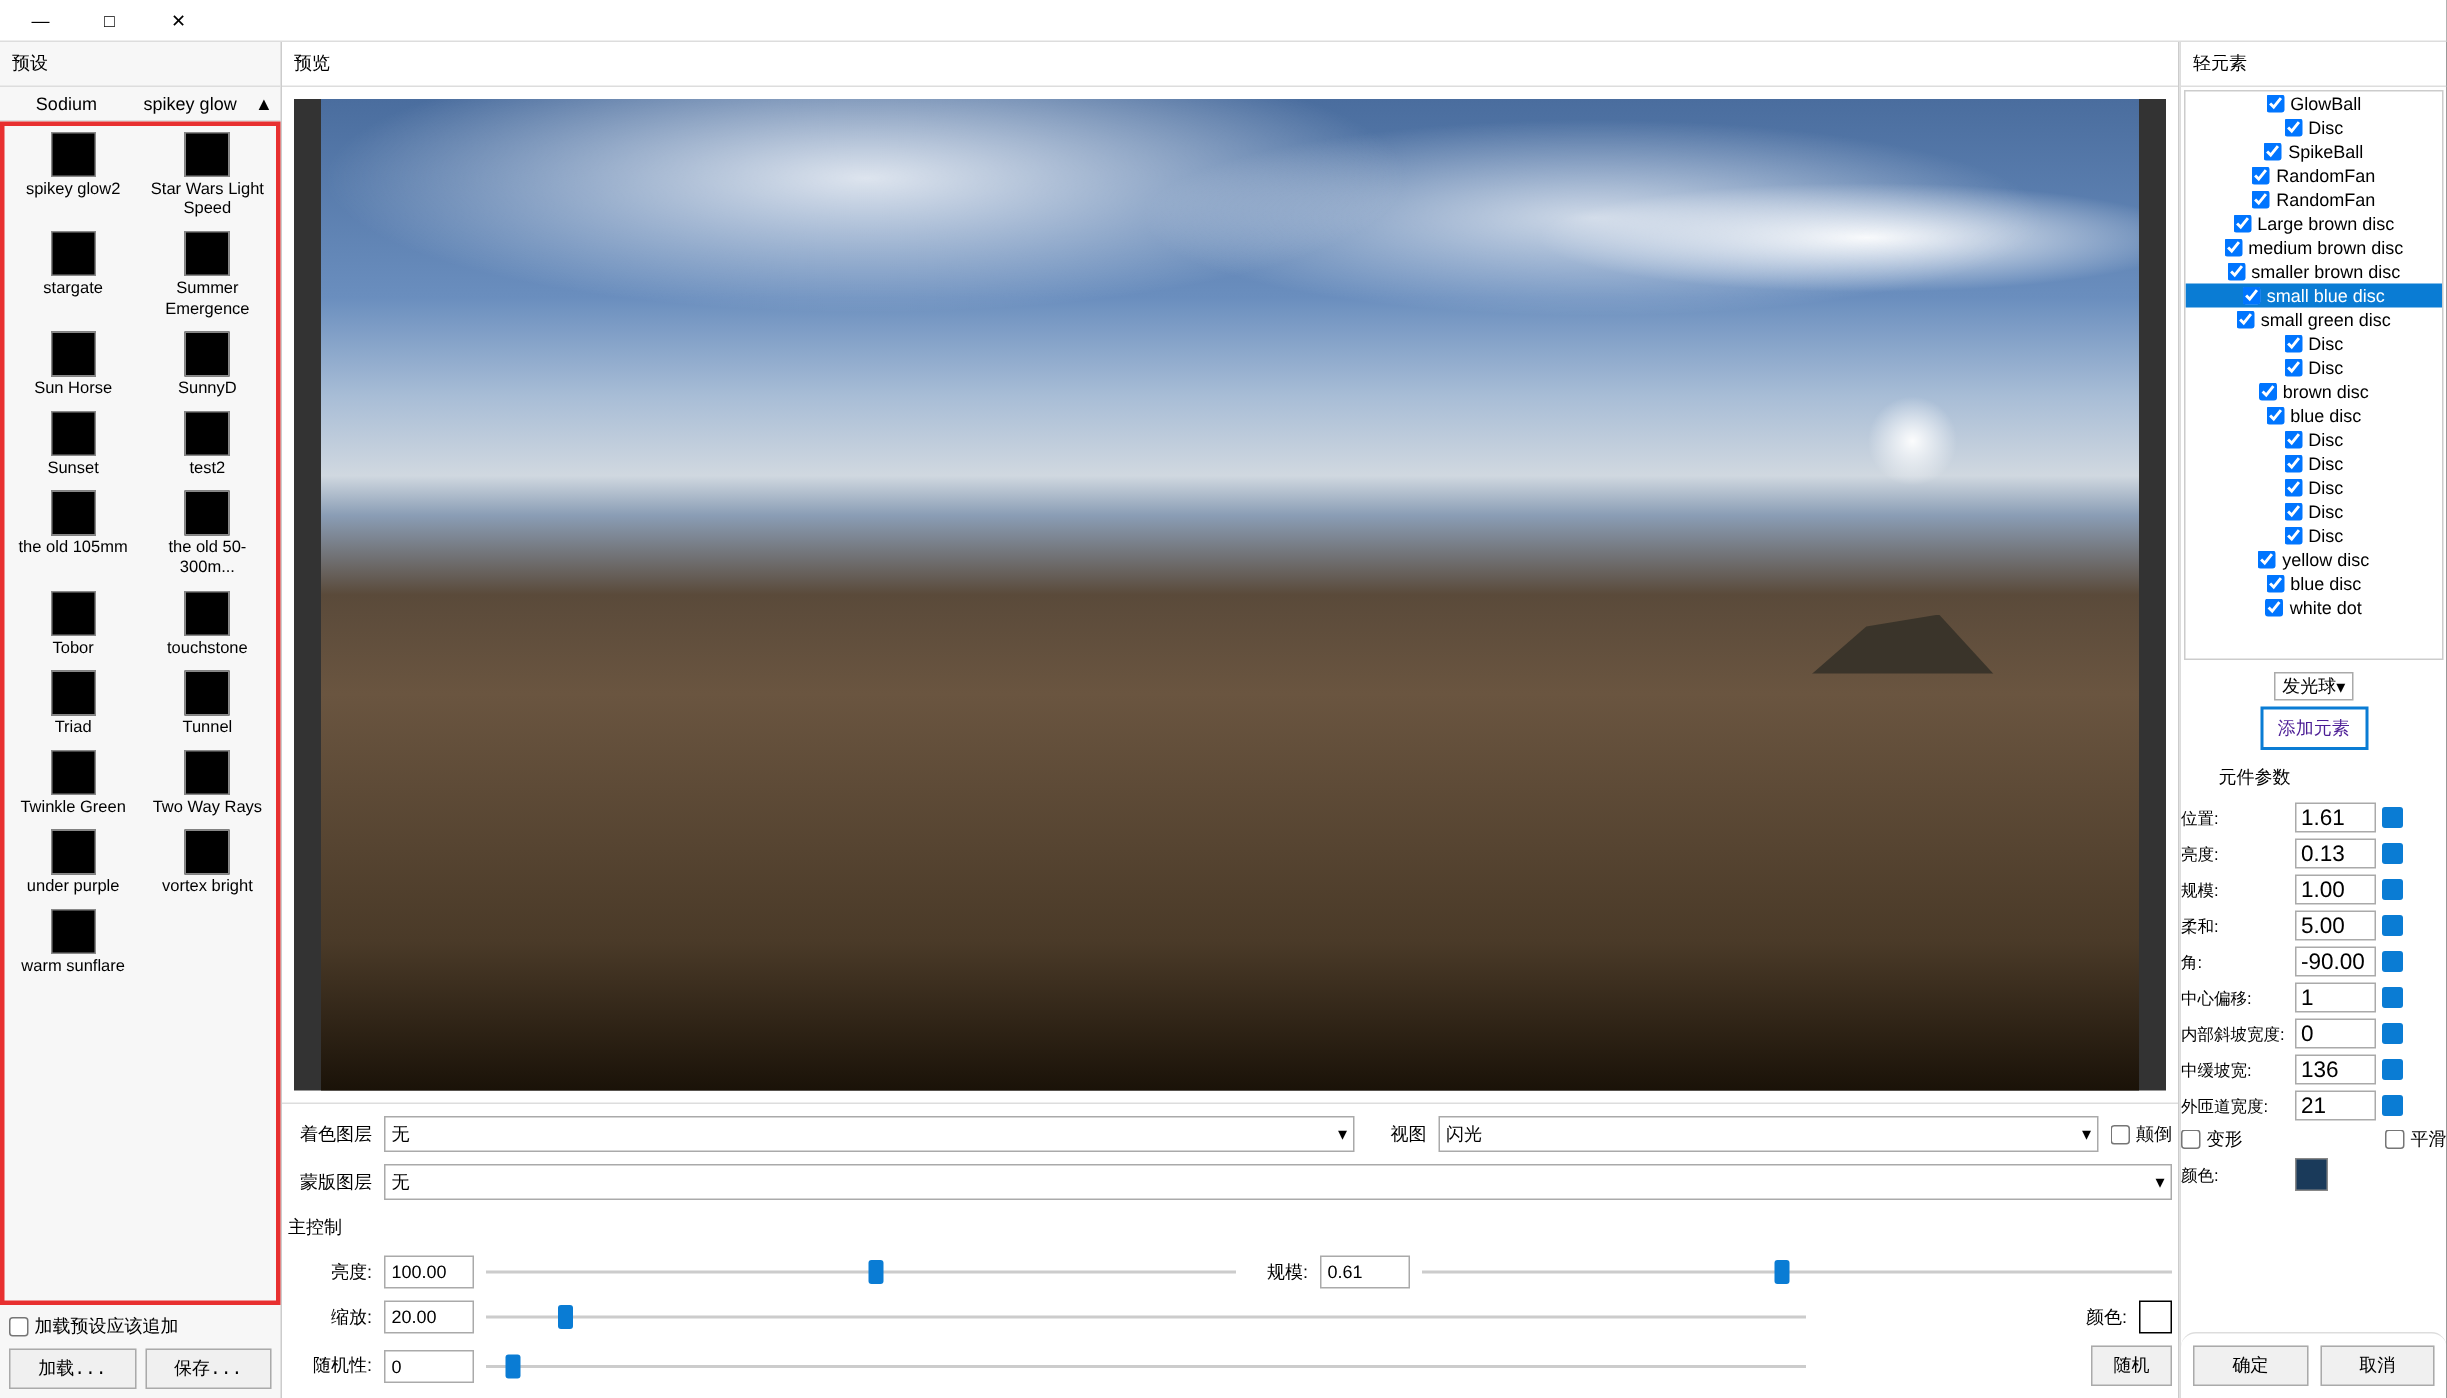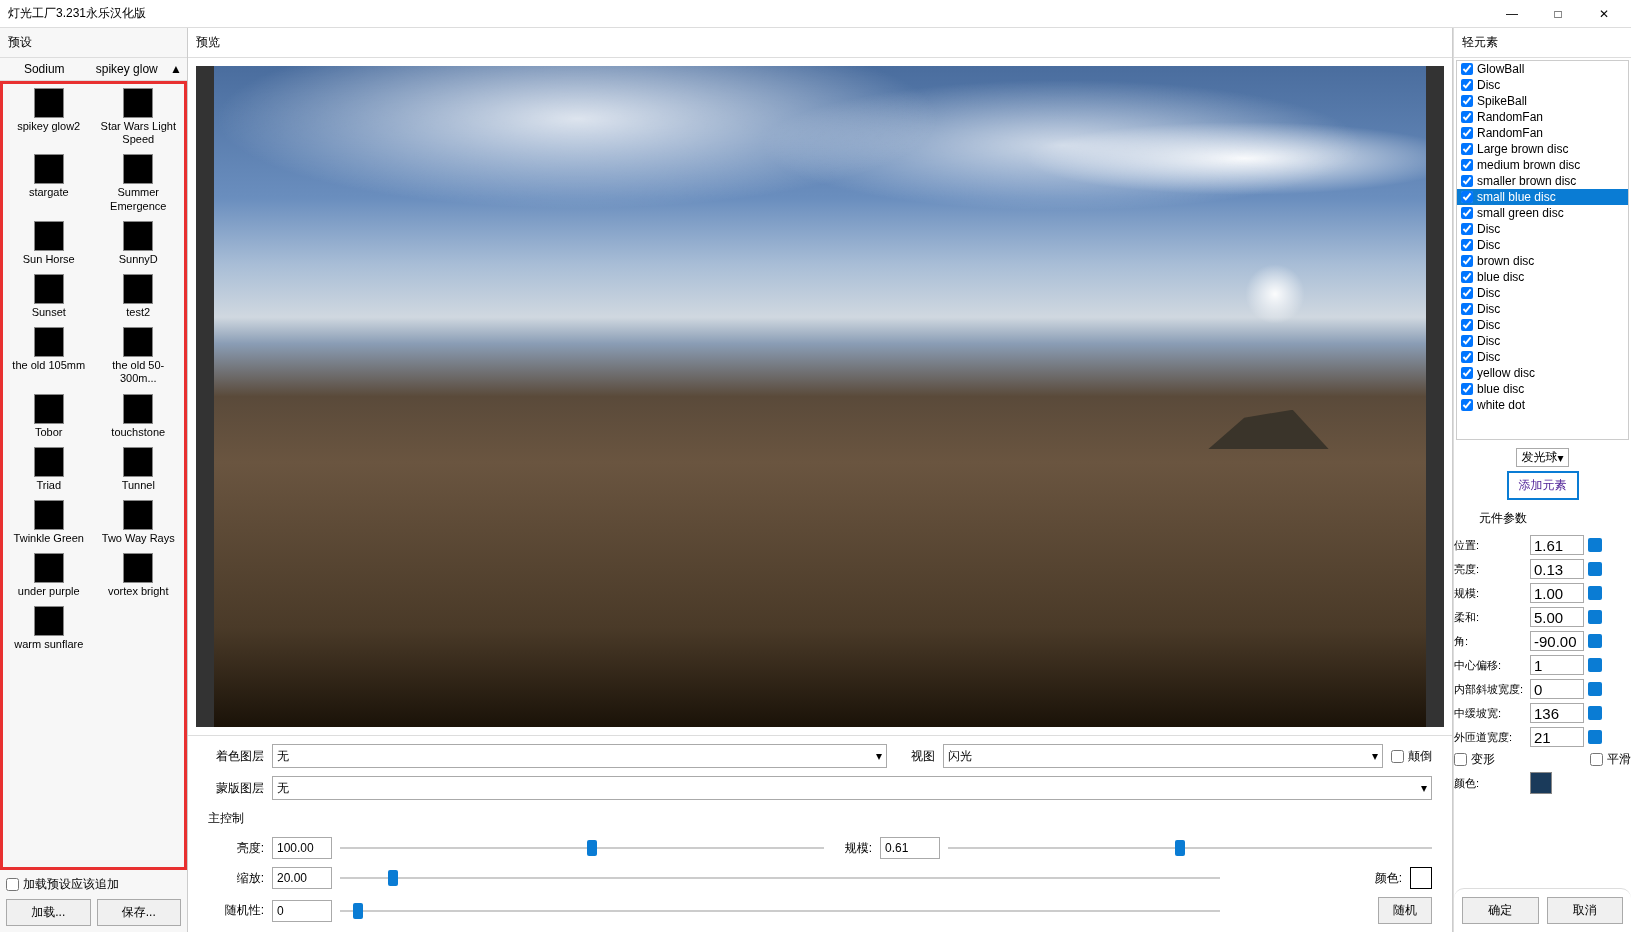--- a/index.html
+++ b/index.html
@@ -14,42 +14,42 @@
 .left-toprow { display: flex; gap: 2px; padding: 4px; border-bottom: 1px solid #ddd; align-items: center; }
 .left-toprow span { flex: 1; text-align: center; color: #000; font-size: 12px; }
 .chev { width: 14px; height: 14px; display: flex; align-items: center; justify-content: center; }
 .preset-grid { flex: 1; overflow-y: auto; border: 3px solid #e83030; padding: 2px; display: grid; grid-template-columns: 1fr 1fr; gap: 4px 2px; align-content: start; }
 .preset { display: flex; flex-direction: column; align-items: center; gap: 2px; padding: 2px; cursor: pointer; }
 .preset-thumb { width: 30px; height: 30px; background: #000; border: 1px solid #888; }
 .preset-label { text-align: center; font-size: 11px; line-height: 1.2; color: #000; word-break: break-word; }
 .left-bottom { padding: 6px; display: flex; flex-direction: column; gap: 6px; }
 .chk-row { display: flex; align-items: center; gap: 4px; }
 .btn-row { display: flex; gap: 6px; }
-.btn { flex: 1; padding: 4px 8px; border: 1px solid #aaa; background: #f0f0f0; text-align: center; cursor: pointer; }
+.btn { flex: 1; padding: 4px 8px; border: 1px solid #aaa; background: #f0f0f0; text-align: center; cursor: pointer; font-family: Liberation Mono, monospace; }
 .center { flex: 1; display: flex; flex-direction: column; border-right: 1px solid #ccc; }
 .preview-area { flex: 1; padding: 8px; background: #fff; }
 .preview-canvas { width: 100%; height: 100%; background: #333; display: flex; align-items: stretch; }
 .preview-img { flex: 1; background: linear-gradient(to bottom, #4a6d9e 0%, #6a8ebe 20%, #a8bdd6 30%, #d0d8e0 38%, #8a9db5 42%, #5a4a3a 50%, #6a5540 60%, #4a3a28 85%, #1a1208 100%); position: relative; margin: 0 18px; }
 .sky-cloud { position: absolute; width: 100%; height: 40%; top: 0; background: radial-gradient(ellipse at 30% 20%, rgba(255,255,255,0.8) 0%, transparent 30%), radial-gradient(ellipse at 70% 30%, rgba(255,255,255,0.7) 0%, transparent 25%), radial-gradient(ellipse at 85% 35%, rgba(255,255,255,0.95) 0%, transparent 15%); }
 .sun-flare { position: absolute; top: 30%; right: 10%; width: 60px; height: 60px; background: radial-gradient(circle, rgba(255,255,255,0.95) 0%, transparent 70%); }
 .mountain { position: absolute; bottom: 42%; right: 8%; width: 10%; height: 6%; background: #3a342a; clip-path: polygon(0 100%, 30% 20%, 70% 0%, 100% 100%); }
-.lower-controls { padding: 8px 20px; display: flex; flex-direction: column; gap: 8px; background: #fff; border-top: 1px solid #ddd; }
+.lower-controls { padding: 8px 4px; display: flex; flex-direction: column; gap: 8px; background: #fff; border-top: 1px solid #ddd; }
 .ctrl-row { display: flex; align-items: center; gap: 8px; }
 .ctrl-label { width: 56px; text-align: right; color: #000; }
 .ctrl-select { flex: 1; height: 24px; border: 1px solid #aaa; background: #fff; padding: 0 4px; display: flex; align-items: center; justify-content: space-between; }
 .ctrl-input { width: 60px; height: 22px; border: 1px solid #aaa; padding: 0 4px; background: #fff; }
 .slider { flex: 1; height: 22px; position: relative; }
 .slider-track { position: absolute; top: 50%; left: 0; right: 0; height: 2px; background: #ccc; transform: translateY(-50%); }
 .slider-thumb { position: absolute; top: 50%; width: 10px; height: 16px; background: #0a7cd4; border-radius: 2px; transform: translate(-50%, -50%); }
 .section-hdr { font-size: 12px; color: #000; padding: 2px 0; }
 .color-swatch { width: 22px; height: 22px; border: 1px solid #000; background: #fff; }
 .btn-sm { padding: 4px 14px; border: 1px solid #aaa; background: #f0f0f0; cursor: pointer; }
 .right { width: 178px; display: flex; flex-direction: column; border-left: 1px solid #ddd; }
 .elem-list { flex: 1; max-height: 380px; overflow-y: auto; border: 1px solid #ccc; margin: 2px; }
-.elem-item { display: flex; align-items: center; gap: 4px; padding: 1px 4px; cursor: pointer; }
+.elem-item { display: flex; align-items: center; gap: 4px; padding: 1px 4px; cursor: pointer; justify-content: center; }
 .elem-item.selected { background: #0a7cd4; color: #fff; }
 .elem-item input[type=checkbox] { width: 12px; height: 12px; }
 .add-row { display: flex; gap: 4px; padding: 6px; align-items: center; flex-direction: column; }
 .add-select { flex: 1; height: 24px; border: 1px solid #aaa; display: flex; align-items: center; justify-content: space-between; padding: 0 4px; background: #fff; }
 .add-btn { padding: 4px 10px; border: 2px solid #0a7cd4; background: #fff; color: #4c1d95; cursor: pointer; }
 .params { padding: 4px 0; display: flex; flex-direction: column; gap: 4px; }
 .param-row { display: flex; align-items: center; gap: 4px; }
 .param-label { width: 72px; font-size: 11px; color: #000; }
 .param-input { width: 54px; height: 20px; border: 1px solid #aaa; padding: 0 3px; font-size: 15px; background: #fff; }
 .mini-slider { width: 14px; height: 14px; background: #0a7cd4; border-radius: 2px; }
@@ -57,21 +57,20 @@
 .bottom-btns { padding: 8px; display: flex; gap: 8px; margin-top: auto; border-top: 1px solid #ddd; border-radius: 10px; }
 .bottom-btns .btn { flex: 1; }
 ::-webkit-scrollbar { width: 14px; }
 ::-webkit-scrollbar-track { background: #f0f0f0; }
 ::-webkit-scrollbar-thumb { background: #c0c0c0; }
 </style>
 </head>
 <body>
 
 <div class="titlebar">
-  <div class="titlebar-title">灯光工厂3.231永乐汉化版</div>
   <div class="win-btns">
     <div class="win-btn">—</div>
     <div class="win-btn">□</div>
     <div class="win-btn">✕</div>
   </div>
 </div>
 
 <div class="main">
 
   <div class="left">

